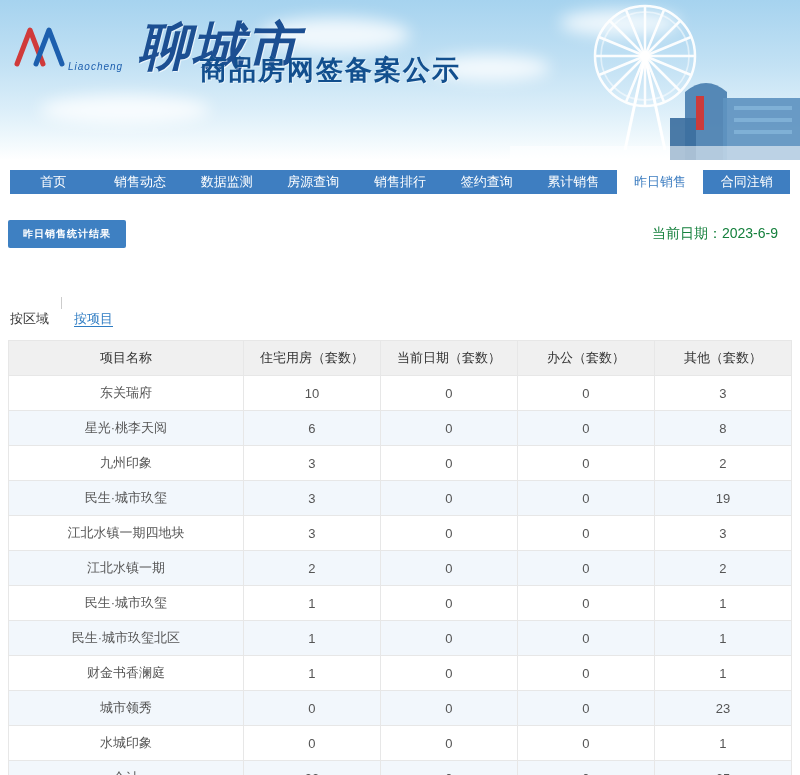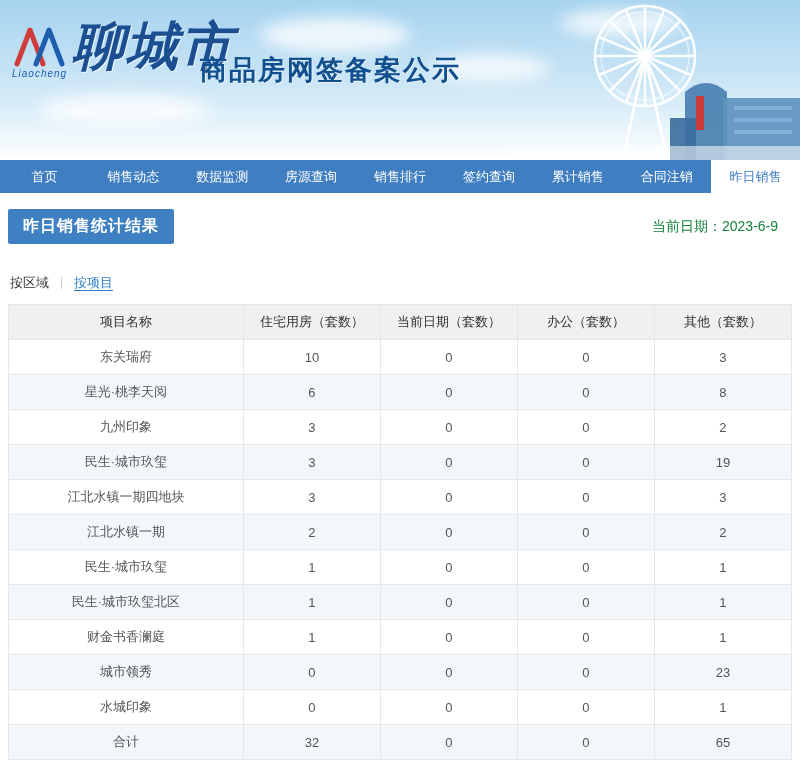--- a/index.html
+++ b/index.html
@@ -15,56 +15,56 @@
   .banner {
     position:relative;
     height:160px;
     overflow:hidden;
     background:linear-gradient(180deg,#a6d3ef 0%,#bede f4 35%,#cfe8f7 55%,#e9f5fb 80%,#ffffff 100%);
     background:linear-gradient(180deg,#a6d3ef 0%,#c2e1f4 40%,#dbeef9 68%,#f3fafd 90%,#ffffff 100%);
   }
   .cloud { position:absolute; background:rgba(255,255,255,.8); border-radius:50%; filter:blur(8px); }
   .banner-art { position:absolute; right:0; top:0; }
   .logo-wrap { position:absolute; left:12px; top:20px; display:flex; align-items:flex-start; }
-  .logo-icon-box { display:flex; flex-direction:column; align-items:flex-start; margin-right:4px; }
+  .logo-icon-box { display:flex; flex-direction:row; align-items:flex-end; margin-right:15px; }
   .logo-sub { font-size:10px; font-style:italic; color:#1d5fae; margin-top:-4px; letter-spacing:1px; }
   .logo-city {
     font-size:52px; font-weight:bold; font-style:italic;
     color:#1c4f92; line-height:1; letter-spacing:2px;
     text-shadow:1px 1px 0 rgba(255,255,255,.65);
   }
   .banner-title {
     position:absolute; left:200px; top:52px;
     font-size:27px; font-weight:bold; color:#124f8e; letter-spacing:2px;
     text-shadow:1px 1px 0 rgba(255,255,255,.5);
   }
 
   
   .nav {
-    display:flex; height:33px; margin:0; padding:0;
+    display:flex; height:24px; margin:10px; padding:0;
     background:#3e7ec1; list-style:none;
   }
   .nav-item {
     flex:1; display:flex; align-items:center; justify-content:center;
     color:#ffffff; font-size:13px; cursor:pointer; white-space:nowrap;
   }
   .nav-item.active { background:#ffffff; color:#3e7ec1; }
 
   
   .content { padding:16px 8px 12px 8px; }
   .title-row { display:flex; align-items:center; justify-content:space-between; }
   .page-title {
     display:inline-block; background:#3e80c2; color:#ffffff;
-    font-size:16px; font-weight:bold; padding:7px 15px; border-radius:2px;
+    font-size:10px; font-weight:bold; padding:7px 15px; border-radius:2px;
     letter-spacing:1px;
   }
   .date { font-size:14px; color:#15803d; padding-right:14px; }
 
   .tabs { margin:30px 0 12px 2px; display:flex; align-items:center; font-size:13px; }
-  .tab { cursor:pointer; color:#333; }
+  .tab { cursor:pointer; color:#333;margin-top:32px; }
   .tab.active { color:#2e7cc3; text-decoration:underline; text-underline-offset:3px; }
   .tab-sep { width:1px; height:12px; background:#cccccc; margin:0 12px; }
 
   
   table { width:100%; border-collapse:collapse; font-size:13px; color:#555; table-layout:fixed; }
   th, td { border:1px solid #e7e7e7; height:35px; text-align:center; padding:0 4px; }
   thead th { background:#f0f0f0; color:#333; font-weight:normal; }
   tbody tr:nth-child(even) { background:#f2f7fc; }
   tbody tr:nth-child(odd) { background:#ffffff; }
   col.c-name { width:30%; }
@@ -121,22 +121,22 @@
 </div>
 
 <ul class="nav" id="nav-list">
     <li class="nav-item">首页</li>
     <li class="nav-item">销售动态</li>
     <li class="nav-item">数据监测</li>
     <li class="nav-item">房源查询</li>
     <li class="nav-item">销售排行</li>
     <li class="nav-item">签约查询</li>
     <li class="nav-item">累计销售</li>
+    <li class="nav-item active">昨日销售</li>
     <li class="nav-item">合同注销</li>
-    <li class="nav-item active">昨日销售</li>
   </ul>
 
 <div class="content">
   <div class="title-row">
     <span class="page-title">昨日销售统计结果</span>
     <span class="date">当前日期：2023-6-9</span>
   </div>
 
   <div class="tabs" id="tabs">
       <span class="tab">按区域</span>

